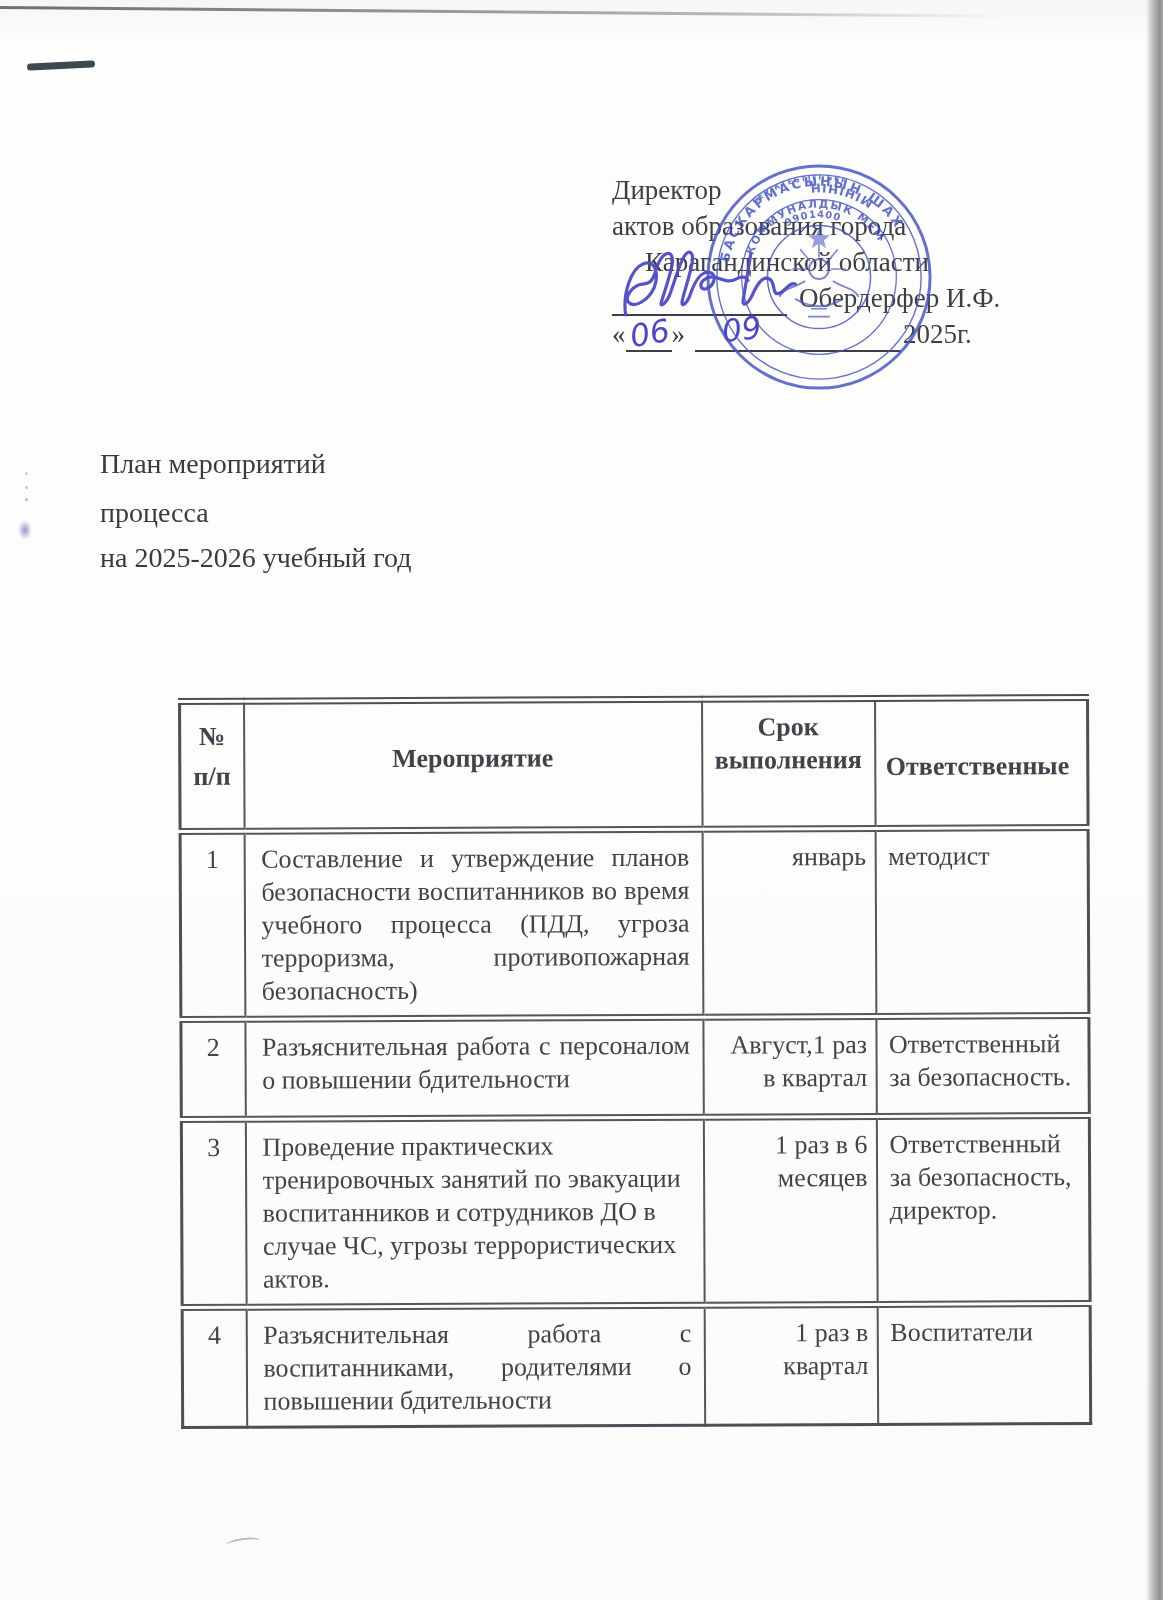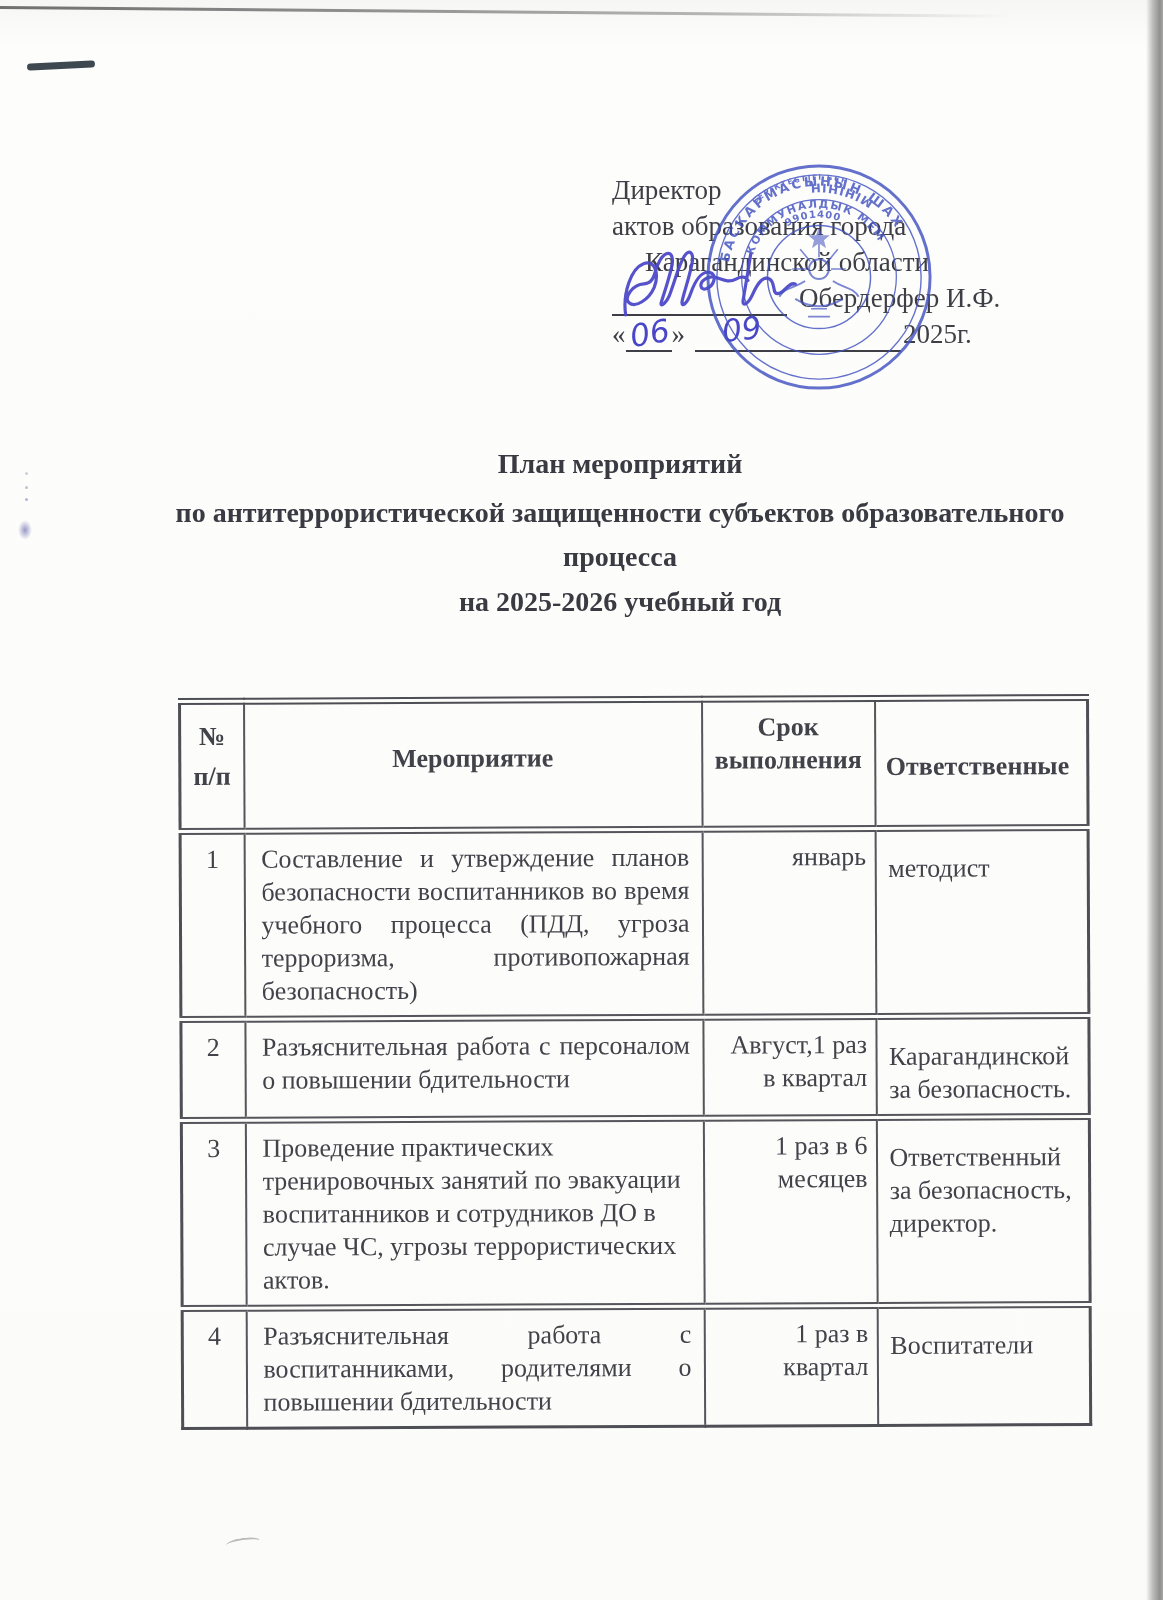--- a/index.html
+++ b/index.html
@@ -37,22 +37,22 @@
   .month-blank { width:206px; margin-left:10px; margin-right:2px; }
   .sig-svg { position:absolute; left:0px; top:-46px; transform:rotate(-3deg); pointer-events:none; }
   .hw { position:absolute; font-family:"DejaVu Sans", sans-serif; font-style:italic;
     font-size:31px; color:#4a46c8; line-height:30px; }
   .hw-day { left:18px; top:2px; transform:rotate(-10deg); }
   .hw-month { left:110px; top:-2px; transform:rotate(-7deg); }
   
   .stamp { position:absolute; left:700px; top:158px; width:238px; height:238px;
     opacity:.82; filter:blur(.35px); pointer-events:none; }
   
-  .titles { position:absolute; left:100px; top:448px; width:1040px; text-align:center;
-    font-weight:bold; font-size:28px; line-height:31px; color:#3a3a43; }
+  .titles { position:absolute; left:100px; top:448px; width:1040px; text-align:left;
+    font-weight:normal; font-size:28px; line-height:31px; color:#3a3a43; }
   .t1 { margin-bottom:18px; }
   .t2 { margin-bottom:13px; white-space:nowrap; }
   .t2b { margin-bottom:14px; }
   
   table.plan { position:absolute; left:178px; top:698px; width:908px;
     border-collapse:collapse; table-layout:fixed;
     font-size:26px; line-height:33px; color:#42424a;
     transform:rotate(-0.25deg); transform-origin:left top;
     border:3px solid #4e4e55; border-top:7px double #4e4e55; }
   .plan th, .plan td { border-left:2px solid #55555b; border-right:2px solid #55555b;
@@ -61,21 +61,21 @@
   .plan tbody td { border-bottom:7px double #55555b; }
   .plan tbody tr:last-child td { border-bottom:none; }
   .th-num  { text-align:center; padding-top:12px; line-height:40px; }
   .th-act  { text-align:center; padding-top:38px; }
   .th-term { text-align:center; padding-top:8px; }
   .th-resp { text-align:left; padding:48px 4px 0 10px; }
   .c-num  { text-align:center; padding:8px 2px; }
   .c-act  { padding:8px 12px 8px 16px; text-align:justify; }
   .c-act.ragged { text-align:left; }
   .c-term { text-align:right; padding:8px 8px; }
-  .c-resp { text-align:left; padding:20px 4px 8px 12px; }
+  .c-resp { text-align:left; padding:8px 4px 8px 12px; }
 </style>
 </head>
 <body>
 
 <div class="page">
 
   <div class="scan-topline"></div>
   <div class="corner-mark"></div>
   <div class="edge-right"></div>
   <div class="ink-smudge"></div>
@@ -132,21 +132,20 @@
       <circle cx="120" cy="112" r="10" stroke-width="2"></circle>
       <path d="M120,100 v-14 M111,104 l-10,-12 M129,104 l10,-12 M108,112 h-15 M132,112 h15" stroke-width="1.6"></path>
       <path d="M106,124 C94,132 86,130 80,140 M134,124 C146,132 154,130 160,140" stroke-width="2"></path>
       <path d="M96,142 q24,15 48,0" stroke-width="2"></path>
       <path d="M112,152 h16 M109,160 h22" stroke-width="1.6"></path>
     </g>
   </svg>
 
   <div class="titles">
     <div class="t1">План мероприятий</div>
-    <div class="t2">по антитеррористической защищенности субъектов образовательного</div>
     <div class="t2b">процесса</div>
     <div class="t3">на 2025-2026 учебный год</div>
   </div>
 
   <table class="plan">
     <colgroup>
       <col style="width:64px">
         <col style="width:458px">
         <col style="width:173px">
         <col style="width:213px">
@@ -166,21 +165,21 @@
       <tr style="height:178px">
         <td class="c-num">1</td>
         <td class="c-act">Составление и утверждение планов безопасности воспитанников во время учебного процесса (ПДД, угроза терроризма, противопожарная безопасность)</td>
         <td class="c-term">январь</td>
         <td class="c-resp">методист</td>
       </tr>
       <tr style="height:100px">
         <td class="c-num">2</td>
         <td class="c-act">Разъяснительная работа с персоналом о повышении бдительности</td>
         <td class="c-term">Август,1 раз в квартал</td>
-        <td class="c-resp">Карагандинской за безопасность.</td>
+        <td class="c-resp">Ответственный за безопасность.</td>
       </tr>
       <tr style="height:172px">
         <td class="c-num">3</td>
         <td class="c-act ragged">Проведение практических тренировочных занятий по эвакуации воспитанников и сотрудников ДО в случае ЧС, угрозы террористических актов.</td>
         <td class="c-term">1 раз в 6 месяцев</td>
         <td class="c-resp">Ответственный за безопасность, директор.</td>
       </tr>
       <tr style="height:106px">
         <td class="c-num">4</td>
         <td class="c-act">Разъяснительная работа с воспитанниками, родителями о повышении бдительности</td>

